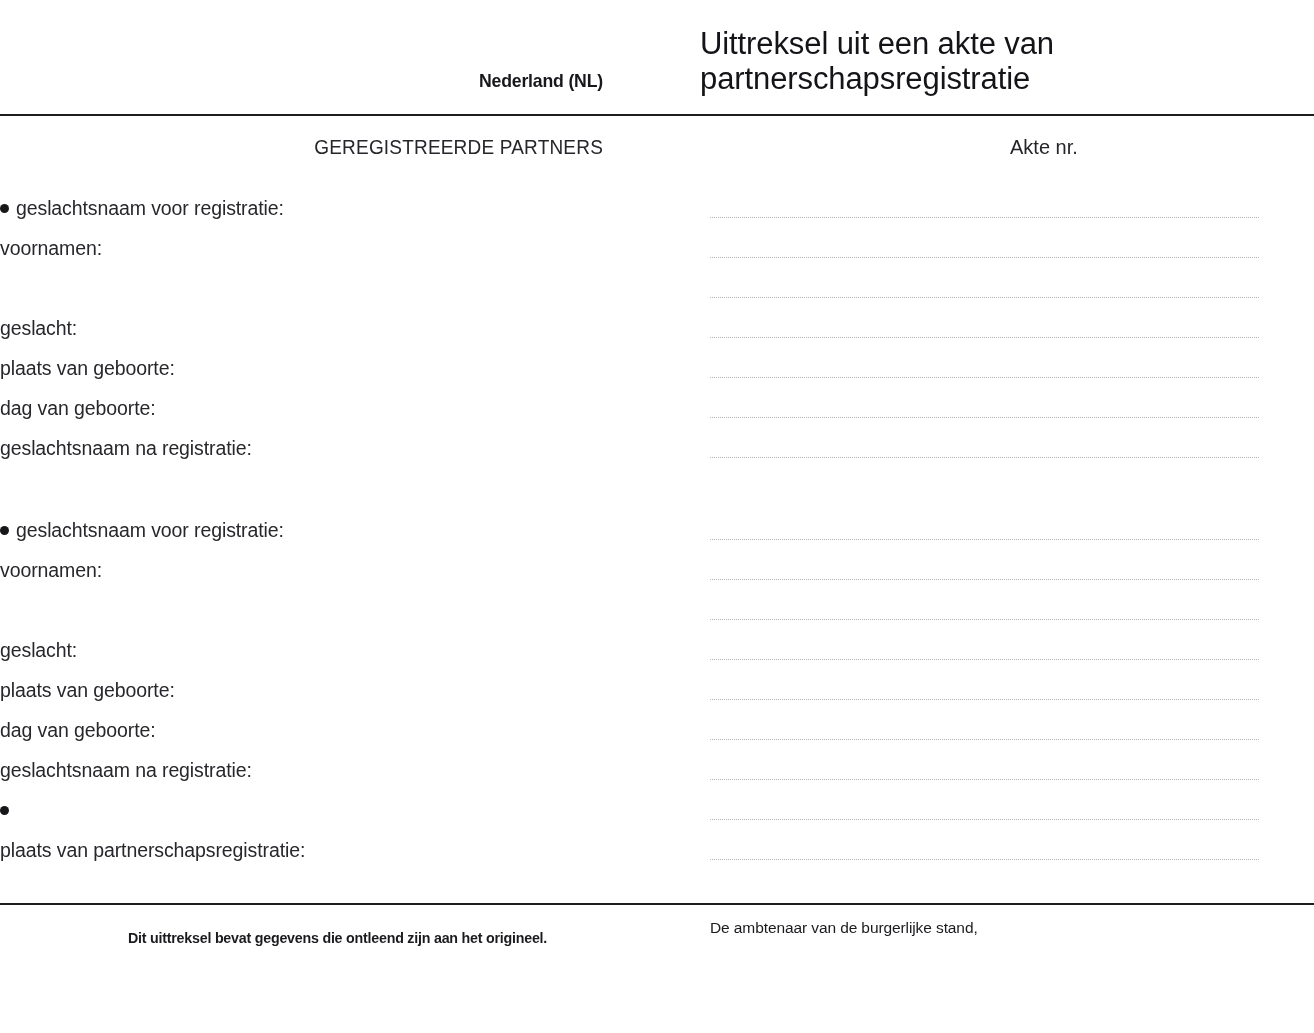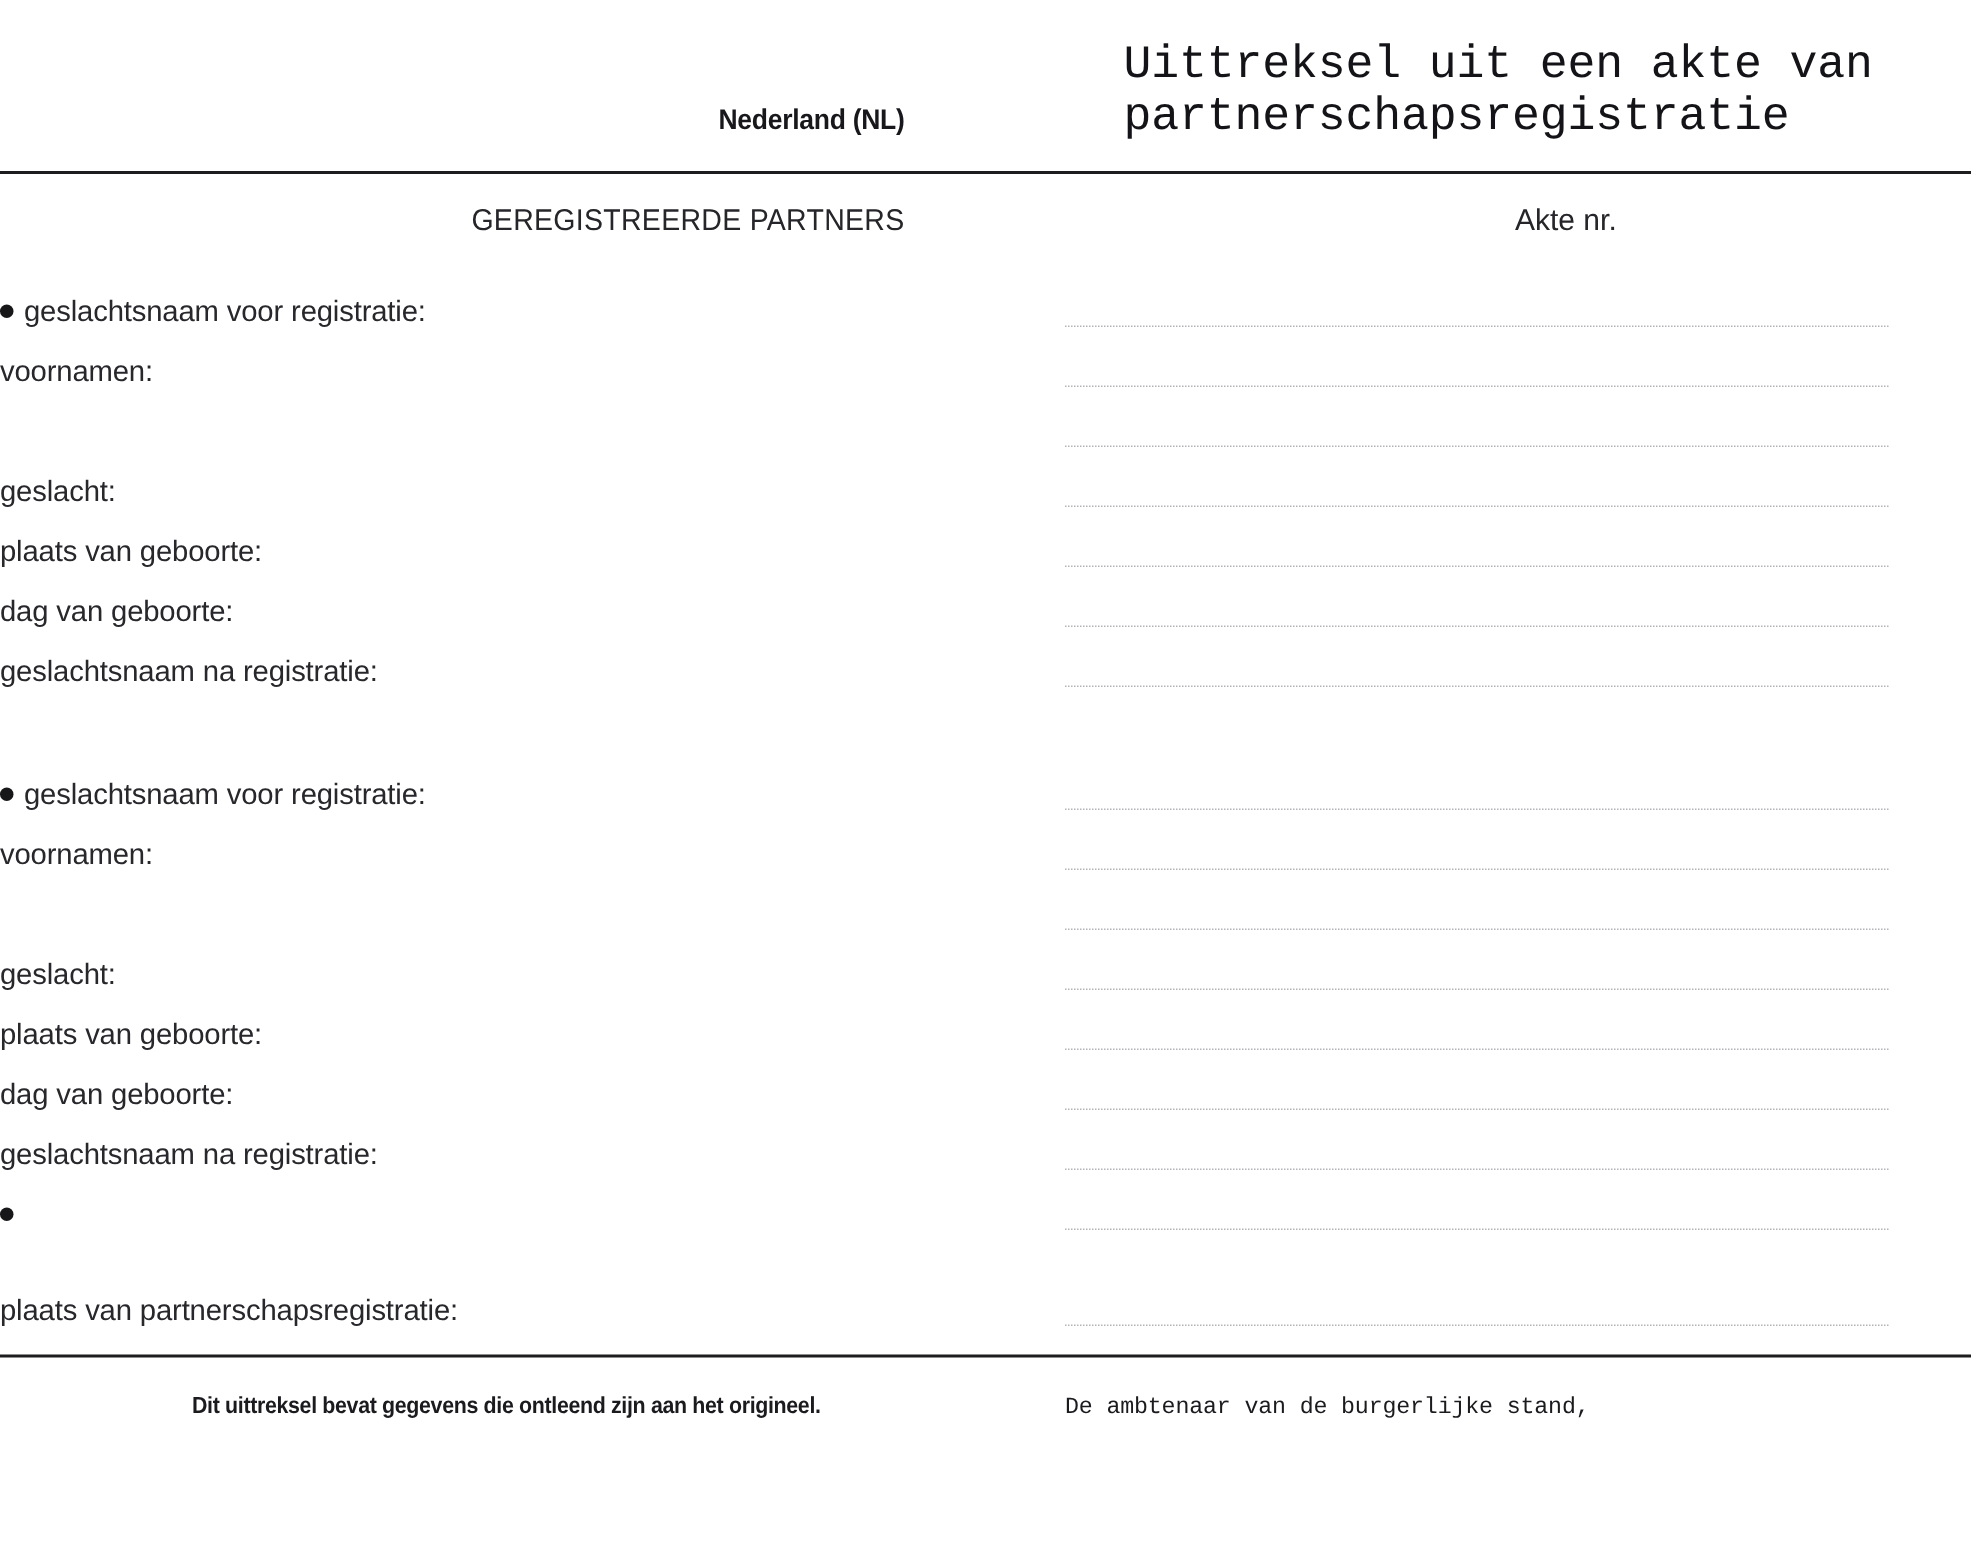--- a/index.html
+++ b/index.html
@@ -32,24 +32,24 @@
     text-align: right;
     font-size: 19px;
     font-weight: bold;
     letter-spacing: -0.2px;
     color: #18181c;
     transform: scaleX(0.93);
     transform-origin: right center;
   }
   #doc-title {
     position: absolute;
-    left: 749px;
+    left: 700px;
     top: 26px;
     width: 560px;
-    font-family: Liberation Mono, monospace;
+    font-family: Liberation Sans, sans-serif;
     font-size: 31px;
     line-height: 35px;
     font-weight: normal;
     color: #141418;
     letter-spacing: -0.1px;
   }
 
   .hrule {
     position: absolute;
     left: 0;
@@ -144,26 +144,25 @@
     font-size: 15.5px;
     font-weight: bold;
     letter-spacing: -0.25px;
     color: #1b1b1f;
     transform: scaleX(0.92);
     transform-origin: left center;
   }
   #footer-right {
     position: absolute;
     left: 710px;
-    top: 24px;
+    top: 14px;
     font-size: 15.5px;
     font-weight: normal;
     letter-spacing: -0.1px;
     color: #1b1b1f;
-    font-family: Liberation Mono, monospace;
   }
 </style>
 </head>
 <body>
 
 <div id="header">
   <div id="country-label">Nederland (NL)</div>
   <div id="doc-title">Uittreksel uit een akte van partnerschapsregistratie</div>
 </div>
 
@@ -229,21 +228,21 @@
         <div class="row-line"></div>
       </div>
       <div class="form-row" style="top: 644px;">
         <div class="row-label"><span>geslachtsnaam na registratie:</span></div>
         <div class="row-line"></div>
       </div>
       <div class="form-row" style="top: 684px;">
         <div class="row-label"><span class="bullet"></span></div>
         <div class="row-line"></div>
       </div>
-      <div class="form-row" style="top: 748px;">
+      <div class="form-row" style="top: 724px;">
         <div class="row-label"><span>plaats van partnerschapsregistratie:</span></div>
         <div class="row-line"></div>
       </div>
     </div>
 
 </div>
 
 <div class="hrule" id="rule-bot" style="top: 903px;"></div>
 
 <div id="footer">

